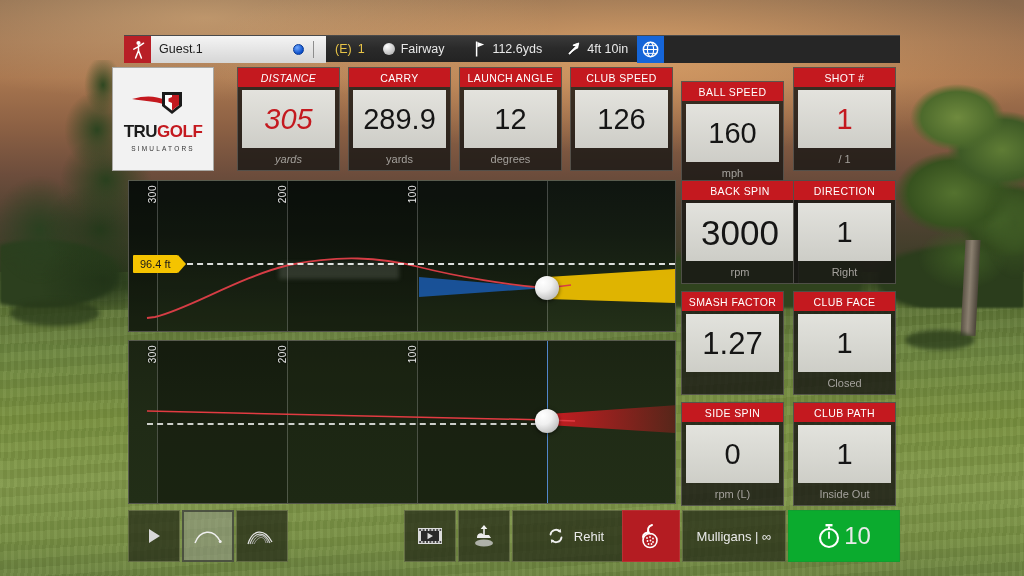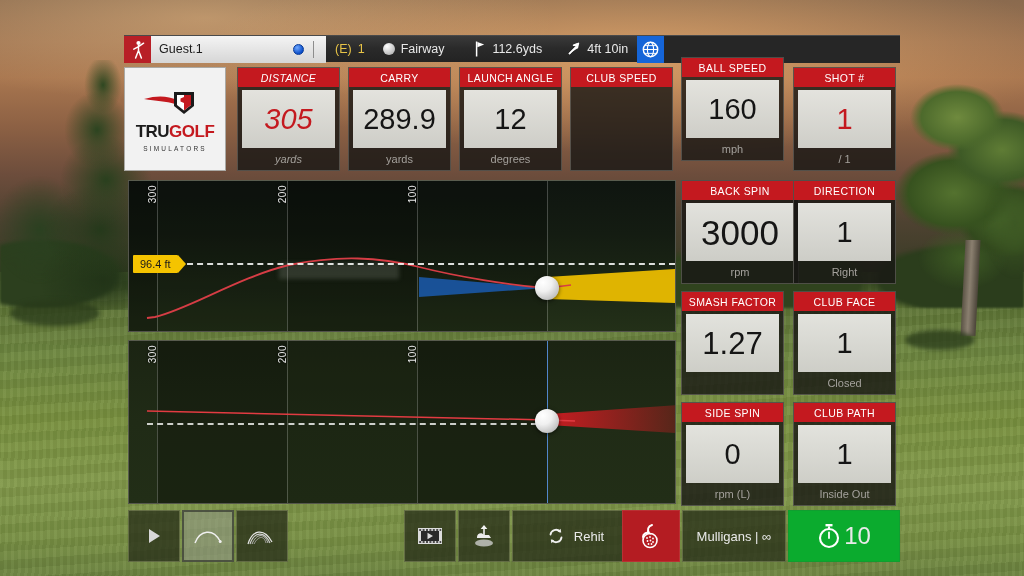--- a/index.html
+++ b/index.html
@@ -147,21 +147,21 @@
     font-size: 29px; color: #151515; font-weight: 400; line-height: 1;
   }
   .panel-value.accent { color: #c4191f; }
   .panel-unit {
     height: 22px; color: #a4a19c; font-size: 11px;
     display: flex; align-items: center; justify-content: center; flex: none;
   }
 
   
   .logo-panel {
-    position: absolute; left: 124px; top: 67px; width: 102px; height: 104px;
+    position: absolute; left: 112px; top: 67px; width: 102px; height: 104px;
     background: #f2f2f2;
     border: 1px solid rgba(140,138,132,.7);
     display: flex; flex-direction: column; align-items: center;
     justify-content: center; gap: 2px;
     background-image: radial-gradient(circle, rgba(0,0,0,.05) 0.6px, transparent 0.7px);
     background-size: 4px 4px;
   }
   .logo-mark { position: relative; width: 62px; height: 34px; }
   .tg-word {
     font-size: 17px; font-weight: bold; letter-spacing: -.5px;
@@ -336,23 +336,24 @@
         <div class="panel-value" style="font-size: 29px;">289.9</div>
         <div class="panel-unit">yards</div>
       </div>
       <div class="panel" style="left: 459px; top: 67px; width: 103px; height: 104px;">
         <div class="panel-title">LAUNCH ANGLE</div>
         <div class="panel-value">12</div>
         <div class="panel-unit">degrees</div>
       </div>
       <div class="panel" style="left: 570px; top: 67px; width: 103px; height: 104px;">
         <div class="panel-title">CLUB SPEED</div>
+        <div class="panel-value">126</div>
         <div class="panel-unit"></div>
       </div>
-      <div class="panel" style="left: 681px; top: 57px; width: 103px; height: 104px;">
+      <div class="panel" style="left: 681px; top: 81px; width: 103px; height: 104px;">
         <div class="panel-title">BALL SPEED</div>
         <div class="panel-value">160</div>
         <div class="panel-unit">mph</div>
       </div>
       <div class="panel" style="left: 793px; top: 67px; width: 103px; height: 104px;">
         <div class="panel-title">SHOT #</div>
         <div class="panel-value accent">1</div>
         <div class="panel-unit">/ 1</div>
       </div>
       <div class="panel" style="left: 681px; top: 180px; width: 118px; height: 104px;">

